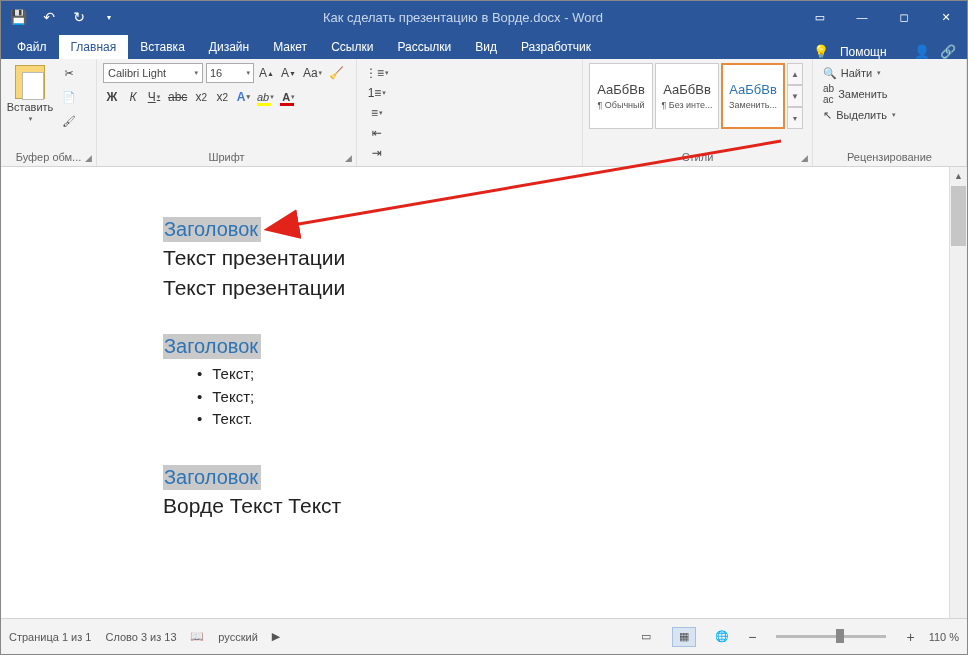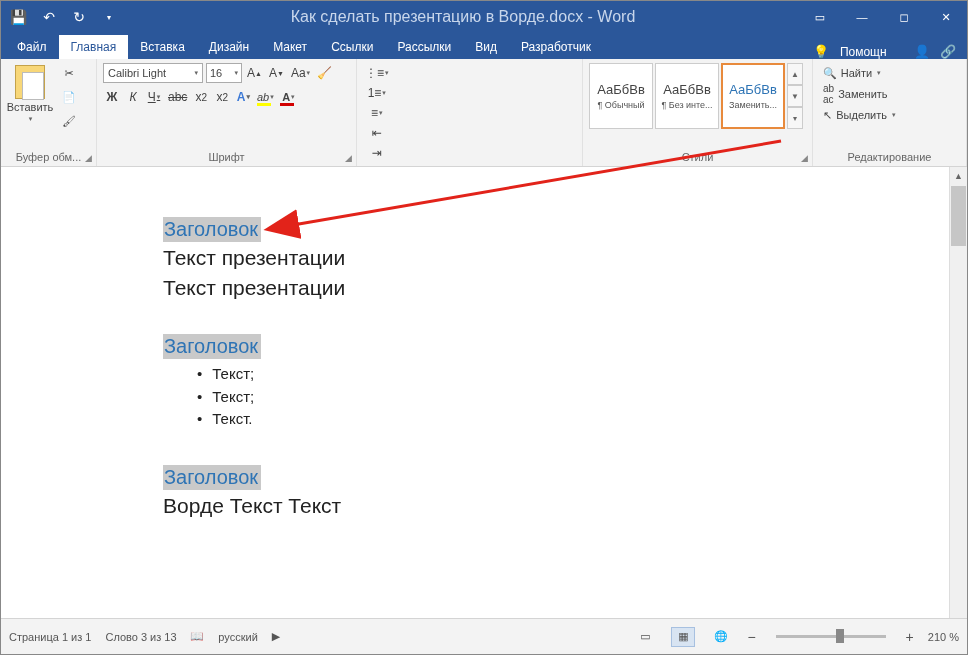--- a/index.html
+++ b/index.html
@@ -2,21 +2,21 @@
 <html><head>
 <meta charset="utf-8">
 <style>
 * { box-sizing: border-box; margin: 0; padding: 0; font-family: "Segoe UI", Arial, sans-serif; }
 body { background: #fff; width: 968px; height: 655px; overflow: hidden; position: relative; border: 1px solid #888; }
 
 
 .titlebar { height: 32px; background: #2b579a; color: #fff; display: flex; align-items: center; font-size: 12px; }
 .qat { display: flex; align-items: center; gap: 2px; padding: 0 4px; }
 .qat .qbtn { width: 28px; height: 28px; display:flex; align-items:center; justify-content:center; color:#fff; font-size:14px; }
-.title-text { flex:1; text-align:center; color: #c8d6eb; font-size: 16px; }
+.title-text { flex:1; text-align:center; color: #c8d6eb; font-size: 13px; }
 .wincontrols { display:flex; }
 .wincontrols .wbtn { width: 42px; height:32px; display:flex; align-items:center; justify-content:center; color:#fff; font-size:11px; }
 
 
 .tabs { height: 26px; background:#2b579a; display:flex; align-items:flex-end; padding-left:4px; color:#fff; font-size:12px; }
 .tab { padding: 5px 12px 5px; cursor:pointer; }
 .tab.active { background:#ffffff; color:#2b579a; }
 .tab.file { background:#2b579a; color:#fff; }
 .tabs .righticons { margin-left:auto; display:flex; align-items:center; gap:10px; padding-right:10px; }
 .righticons .ricon { font-size:13px; }
@@ -33,21 +33,21 @@
 .clip .pastebtn { width:46px; display:flex; flex-direction:column; align-items:center; gap:2px; padding:2px; }
 .clip .pasteicon { width:30px; height:34px; background:#f8d778; border:1px solid #c4a24a; position:relative; }
 .clip .pasteicon::after { content:""; position:absolute; left:6px; top:6px; width:20px; height:26px; background:#fff; border:1px solid #bbb; }
 .clip .side { display:flex; flex-direction:column; gap:4px; padding-left:4px; }
 .clip .sbtn { width:24px; height:20px; display:flex; align-items:center; justify-content:center; }
 
 
 .fontgrp { width: 260px; }
 .fontgrp .row { display:flex; align-items:center; gap:3px; margin-bottom:4px; }
 .fontname { width:100px; height:20px; border:1px solid #ababab; background:#fff; font-size:11px; padding:0 4px; display:flex; align-items:center; justify-content:space-between; }
-.fontsize { width:36px; height:20px; border:1px solid #ababab; background:#fff; font-size:11px; padding:0 3px; display:flex; align-items:center; justify-content:space-between; }
+.fontsize { width:48px; height:20px; border:1px solid #ababab; background:#fff; font-size:11px; padding:0 3px; display:flex; align-items:center; justify-content:space-between; }
 .ibtn { min-width:18px; height:20px; display:flex; align-items:center; justify-content:center; font-size:12px; color:#444; padding:0 2px; }
 .ibtn.b { font-weight:bold; }
 .ibtn.i { font-style:italic; }
 .ibtn.u { text-decoration:underline; }
 .ibtn.s { text-decoration:line-through; }
 .colorbar { width:20px; height:20px; position:relative; display:flex; align-items:center; justify-content:center; }
 .colorbar .und { position:absolute; bottom:1px; left:2px; width:14px; height:3px; }
 .dropdown-caret { font-size:7px; color:#666; margin-left:1px; }
 
 
@@ -249,21 +249,21 @@
       <div class="ebtn">
           <span style="font-size:10px;">ab<br>ac</span>
           <span>Заменить</span>
         </div>
       <div class="ebtn">
           <span>↖</span>
           <span>Выделить</span>
           <span class="dropdown-caret">▾</span>
         </div>
     </div>
-    <div class="group-label">Редактирование</div>
+    <div class="group-label">Рецензирование</div>
   </div>
 
 </div>
 
 <div class="docarea">
   <div class="docpage">
 
     <div class="block">
       <span class="heading">Заголовок</span>
       <div class="para">Текст презентации</div>
@@ -310,14 +310,14 @@
   <span>▶</span>
   <div class="spacer"></div>
   <div class="viewbtn">▭</div>
   <div class="viewbtn active">▦</div>
   <div class="viewbtn">🌐</div>
   <span style="font-size:14px;">−</span>
   <div class="zoomslider">
       <div class="zthumb"></div>
     </div>
   <span style="font-size:14px;">+</span>
-  <span>210 %</span>
+  <span>110 %</span>
 </div>
 
 </body></html>

